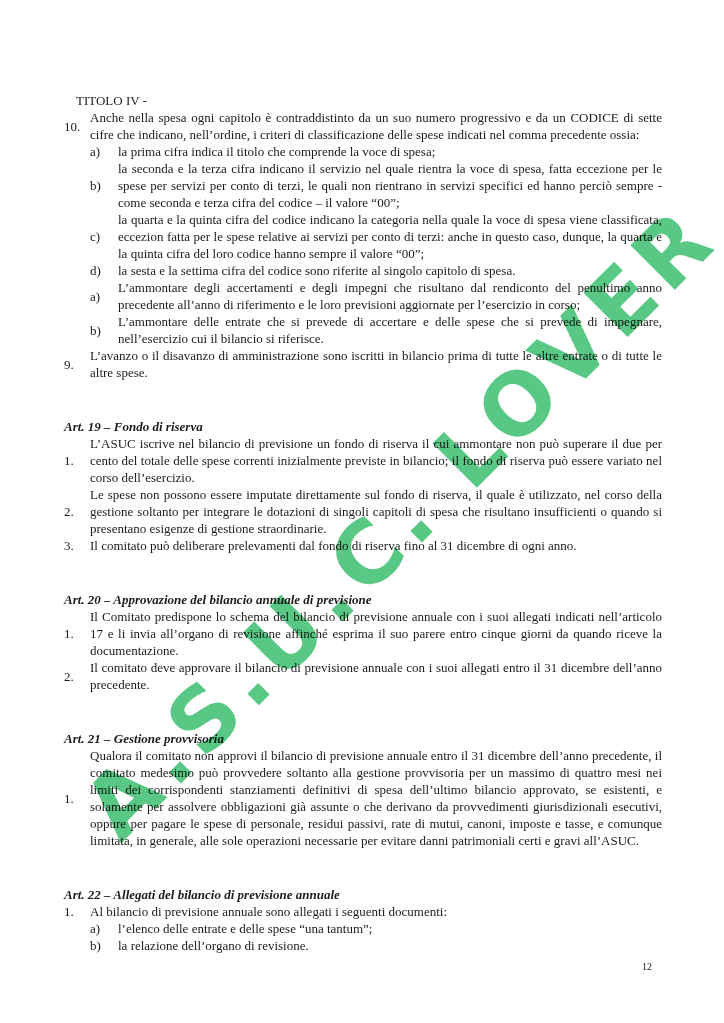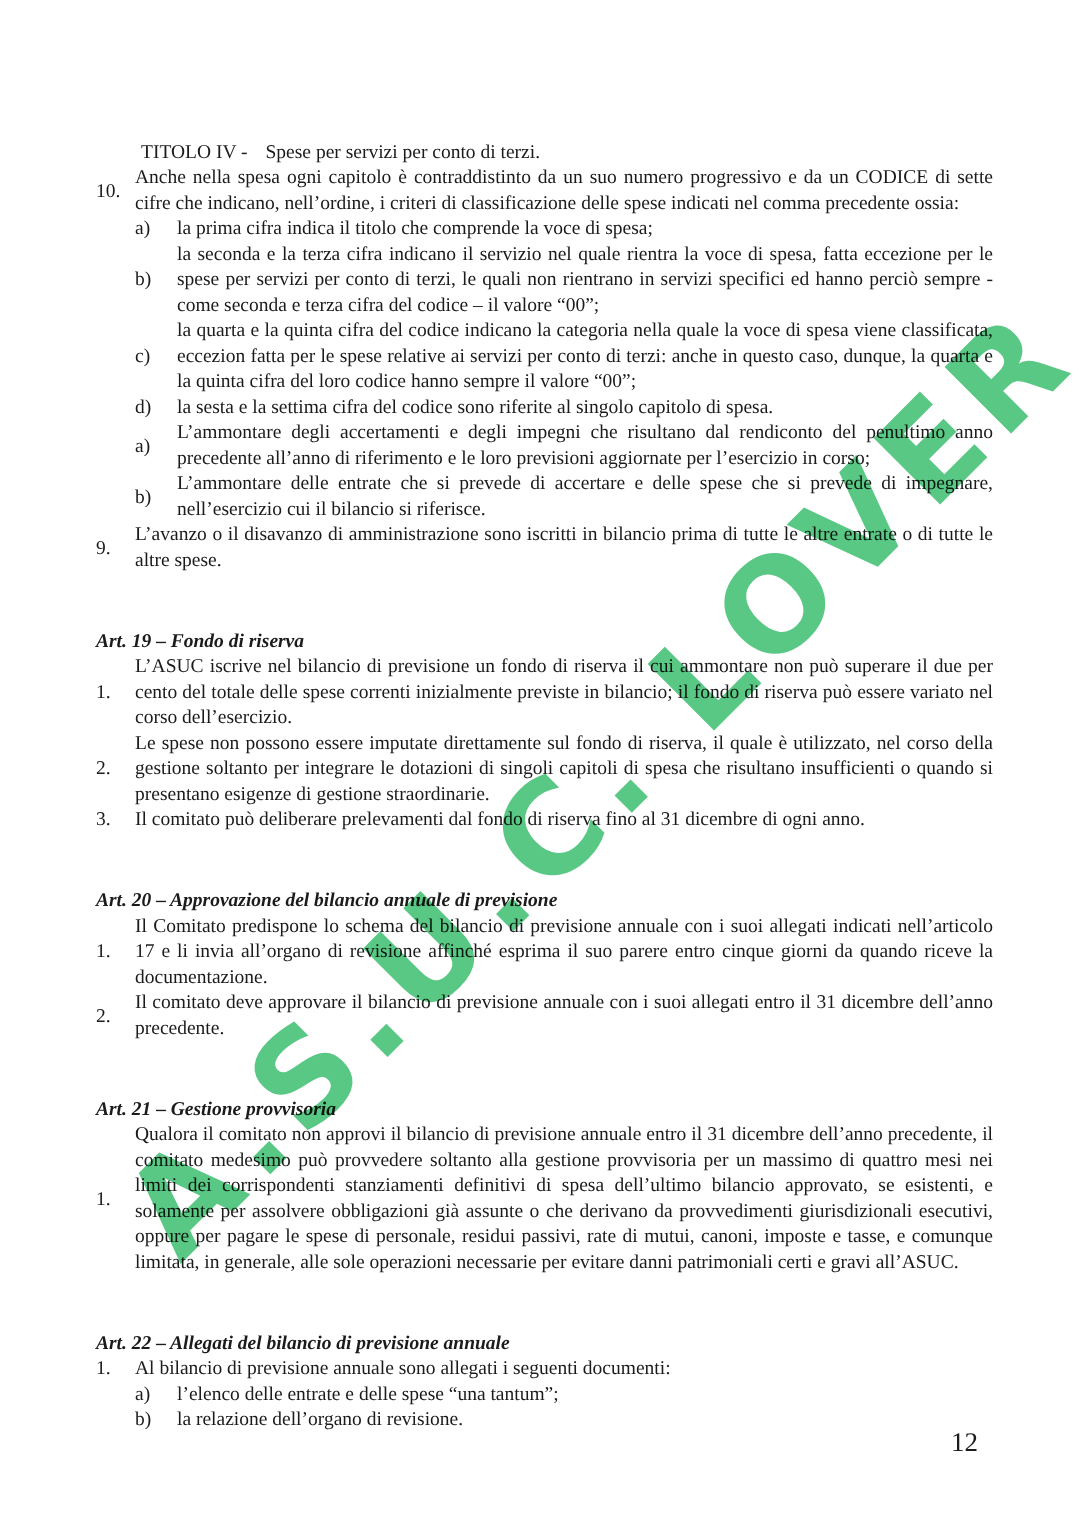--- a/index.html
+++ b/index.html
@@ -14,21 +14,21 @@
   }
   .content {
     position: absolute;
     left: 64px;
     right: 62px;
     top: 92px;
     font-size: 13px;
     line-height: 17px;
   }
   .title-row {
-    margin-left: 30px;
+    margin-left: 12px;
     display: flex;
     gap: 12px;
     white-space: nowrap;
   }
   .row { display: flex; align-items: center; }
   .row .num { flex: 0 0 26px; }
   .row .txt { flex: 1; text-align: justify; }
   .sub { margin-left: 26px; }
   .sub .num { flex: 0 0 28px; }
   .article { margin-top: 37px; }
@@ -50,35 +50,34 @@
     white-space: nowrap;
     opacity: 0.85;
     mix-blend-mode: multiply;
     z-index: 5;
     pointer-events: none;
   }
   .page-number {
     position: absolute;
     right: 72px;
     bottom: 51px;
-    font-size: 18px;
+    font-size: 10px;
   }
 </style>
 </head>
 <body>
 
 <div class="page">
 
   <div class="watermark" style="color: rgb(60, 190, 110);">A.S.U.C. LOVER</div>
 
   <div class="content">
 
     <div class="title-row">
       <span>TITOLO IV -</span>
-      <span>Spese per servizi per conto di terzi.</span>
     </div>
 
     <div class="row">
       <span class="num">10.</span>
       <div class="txt">Anche nella spesa ogni capitolo è contraddistinto da un suo numero progressivo e da un CODICE di sette cifre che indicano, nell’ordine, i criteri di classificazione delle spese indicati nel comma precedente ossia:</div>
     </div>
     <div class="row sub">
       <span class="num">a)</span>
       <div class="txt">la prima cifra indica il titolo che comprende la voce di spesa;</div>
     </div>

